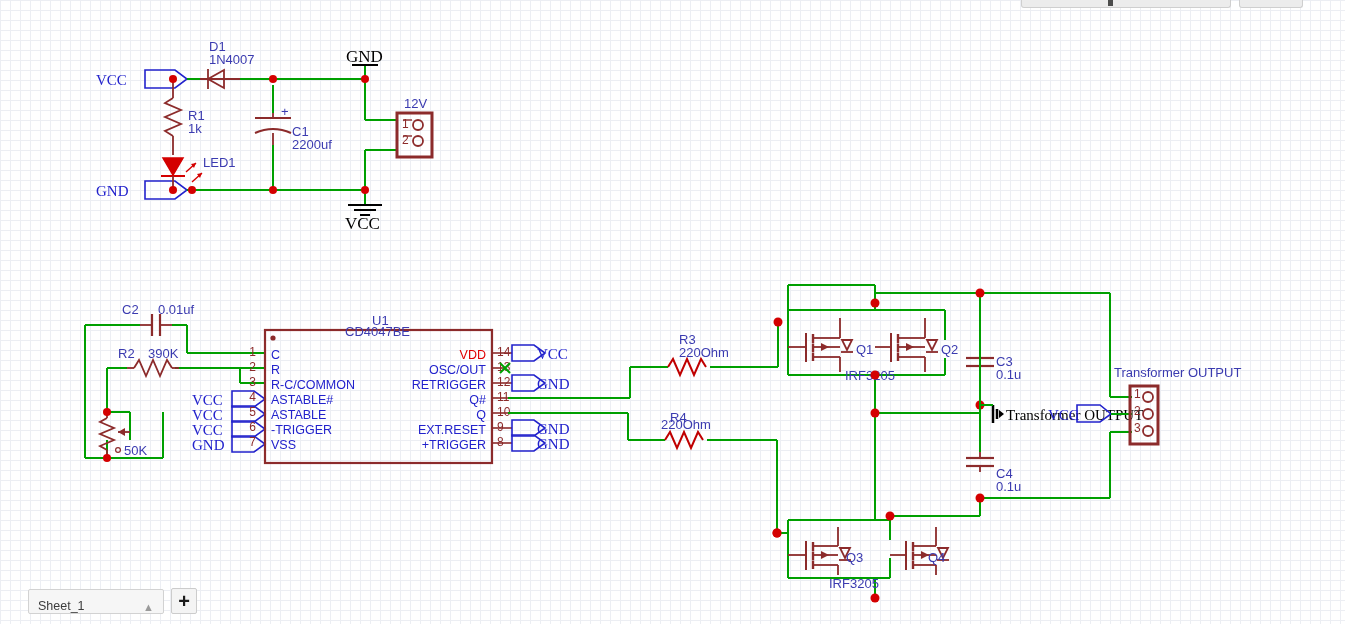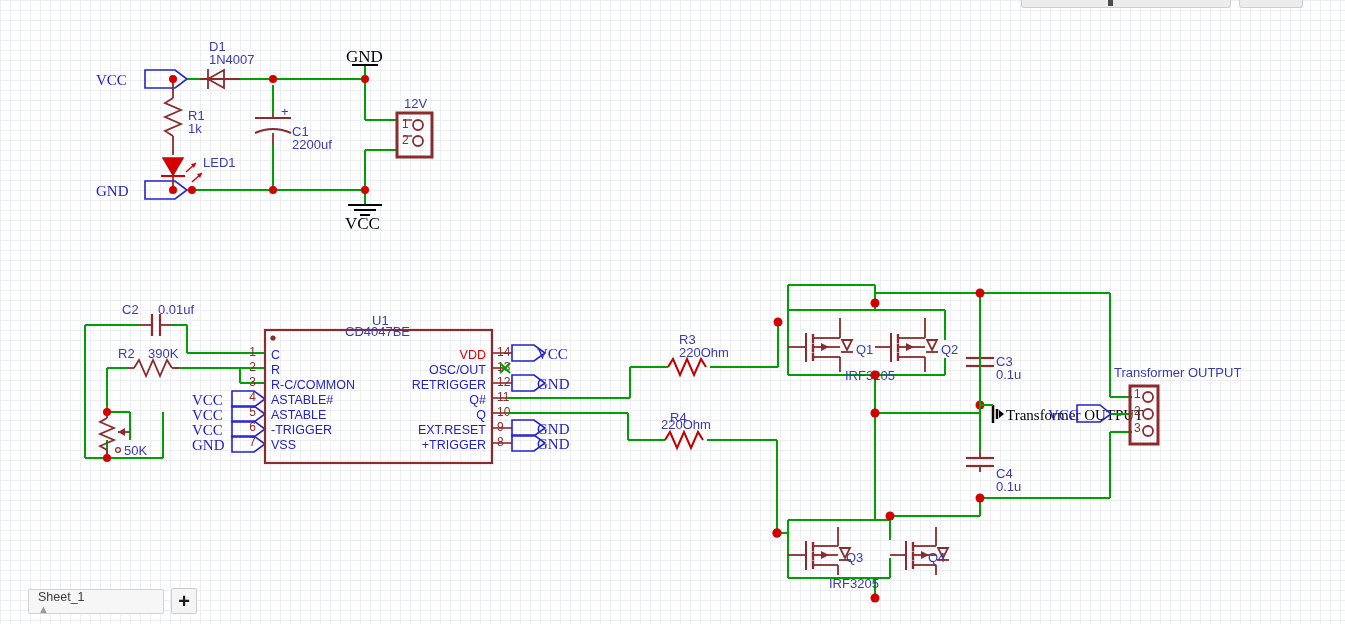--- a/index.html
+++ b/index.html
@@ -34,27 +34,26 @@
   .toolchip-mark{
     position:absolute;left:86px;top:12px;width:5px;height:8px;
     background:#4c4c4c;
   }
   
   #sheetbar{
     position:absolute;left:28px;top:588px;
     display:flex;align-items:center;gap:7px;
   }
   #sheet-tab{
-    display:flex;align-items:flex-start;justify-content:space-between;
+    display:flex;align-items:flex-end;justify-content:space-between;
     width:136px;height:25px;box-sizing:border-box;
     background:#f6f6f6;border:1px solid #d2d2d2;border-radius:2px;
     padding:0 9px;
     font-size:12.5px;color:#3c3c3c;
     cursor:pointer;
-    flex-direction:column;
   }
   #sheet-tab .chev{color:#9a9a9a;font-size:11px;line-height:1;}
   #add-sheet{
     width:26px;height:26px;box-sizing:border-box;
     background:#f4f4f4;border:1px solid #cccccc;border-radius:2px;
     display:flex;align-items:center;justify-content:center;
     font-size:20px;line-height:1;color:#1b1b1b;font-weight:700;
     cursor:pointer;
   }
   

